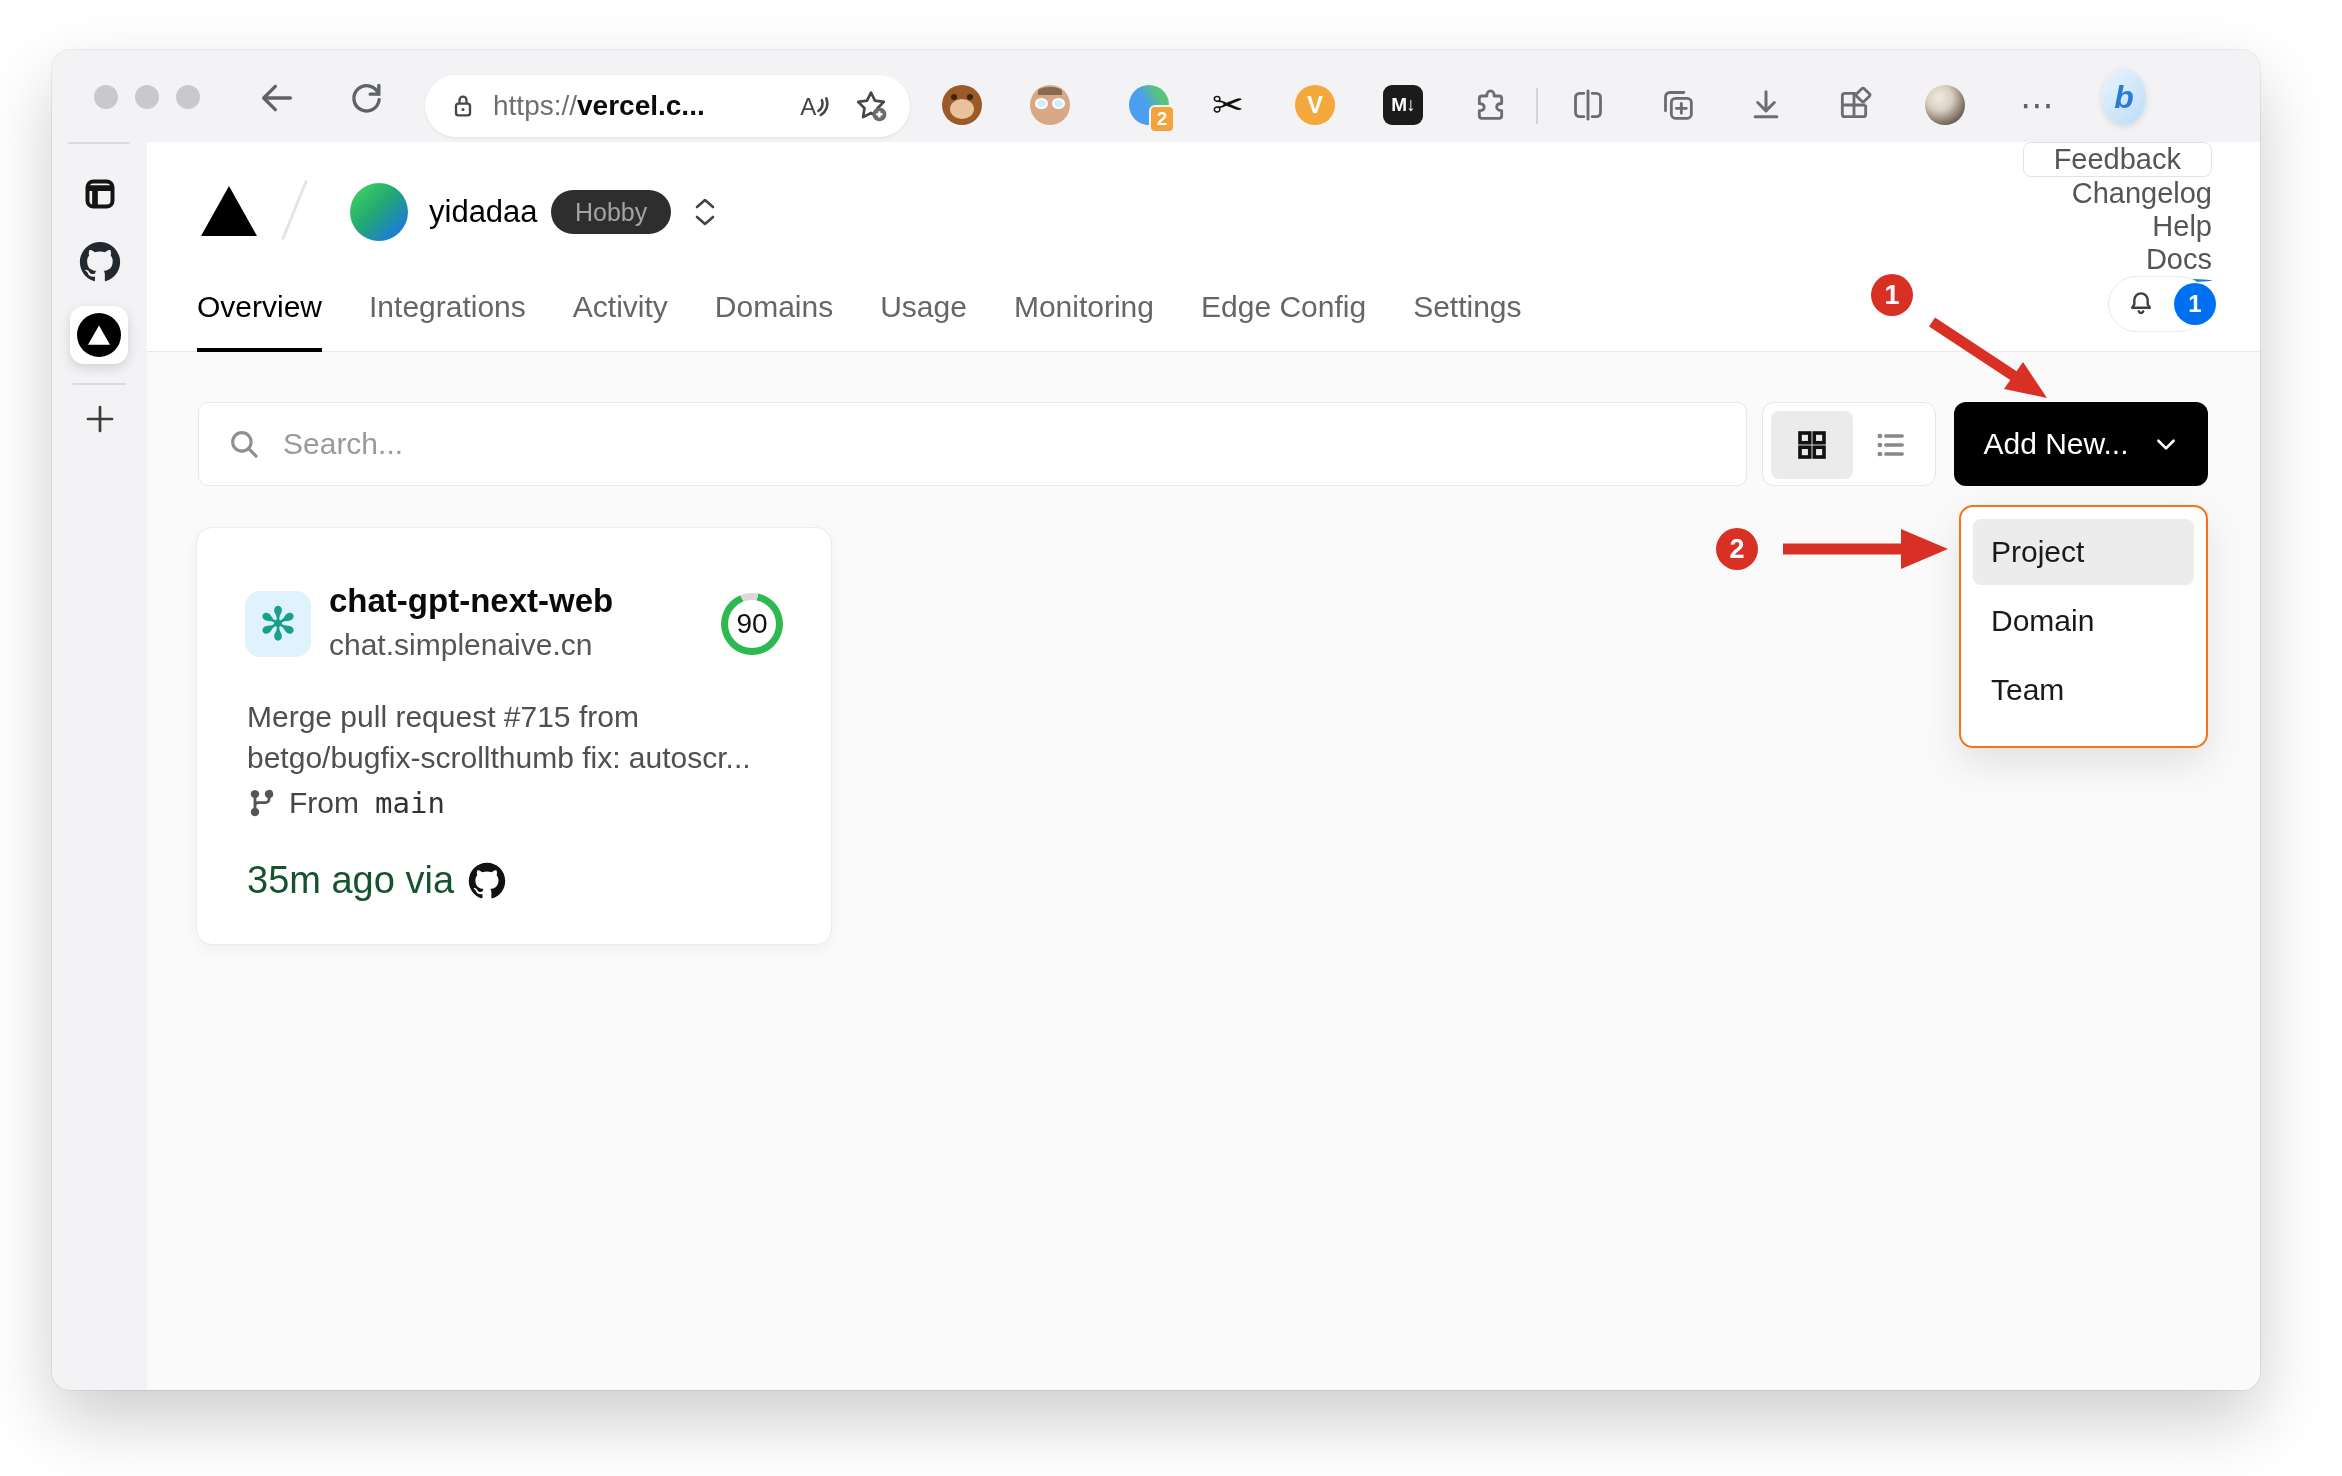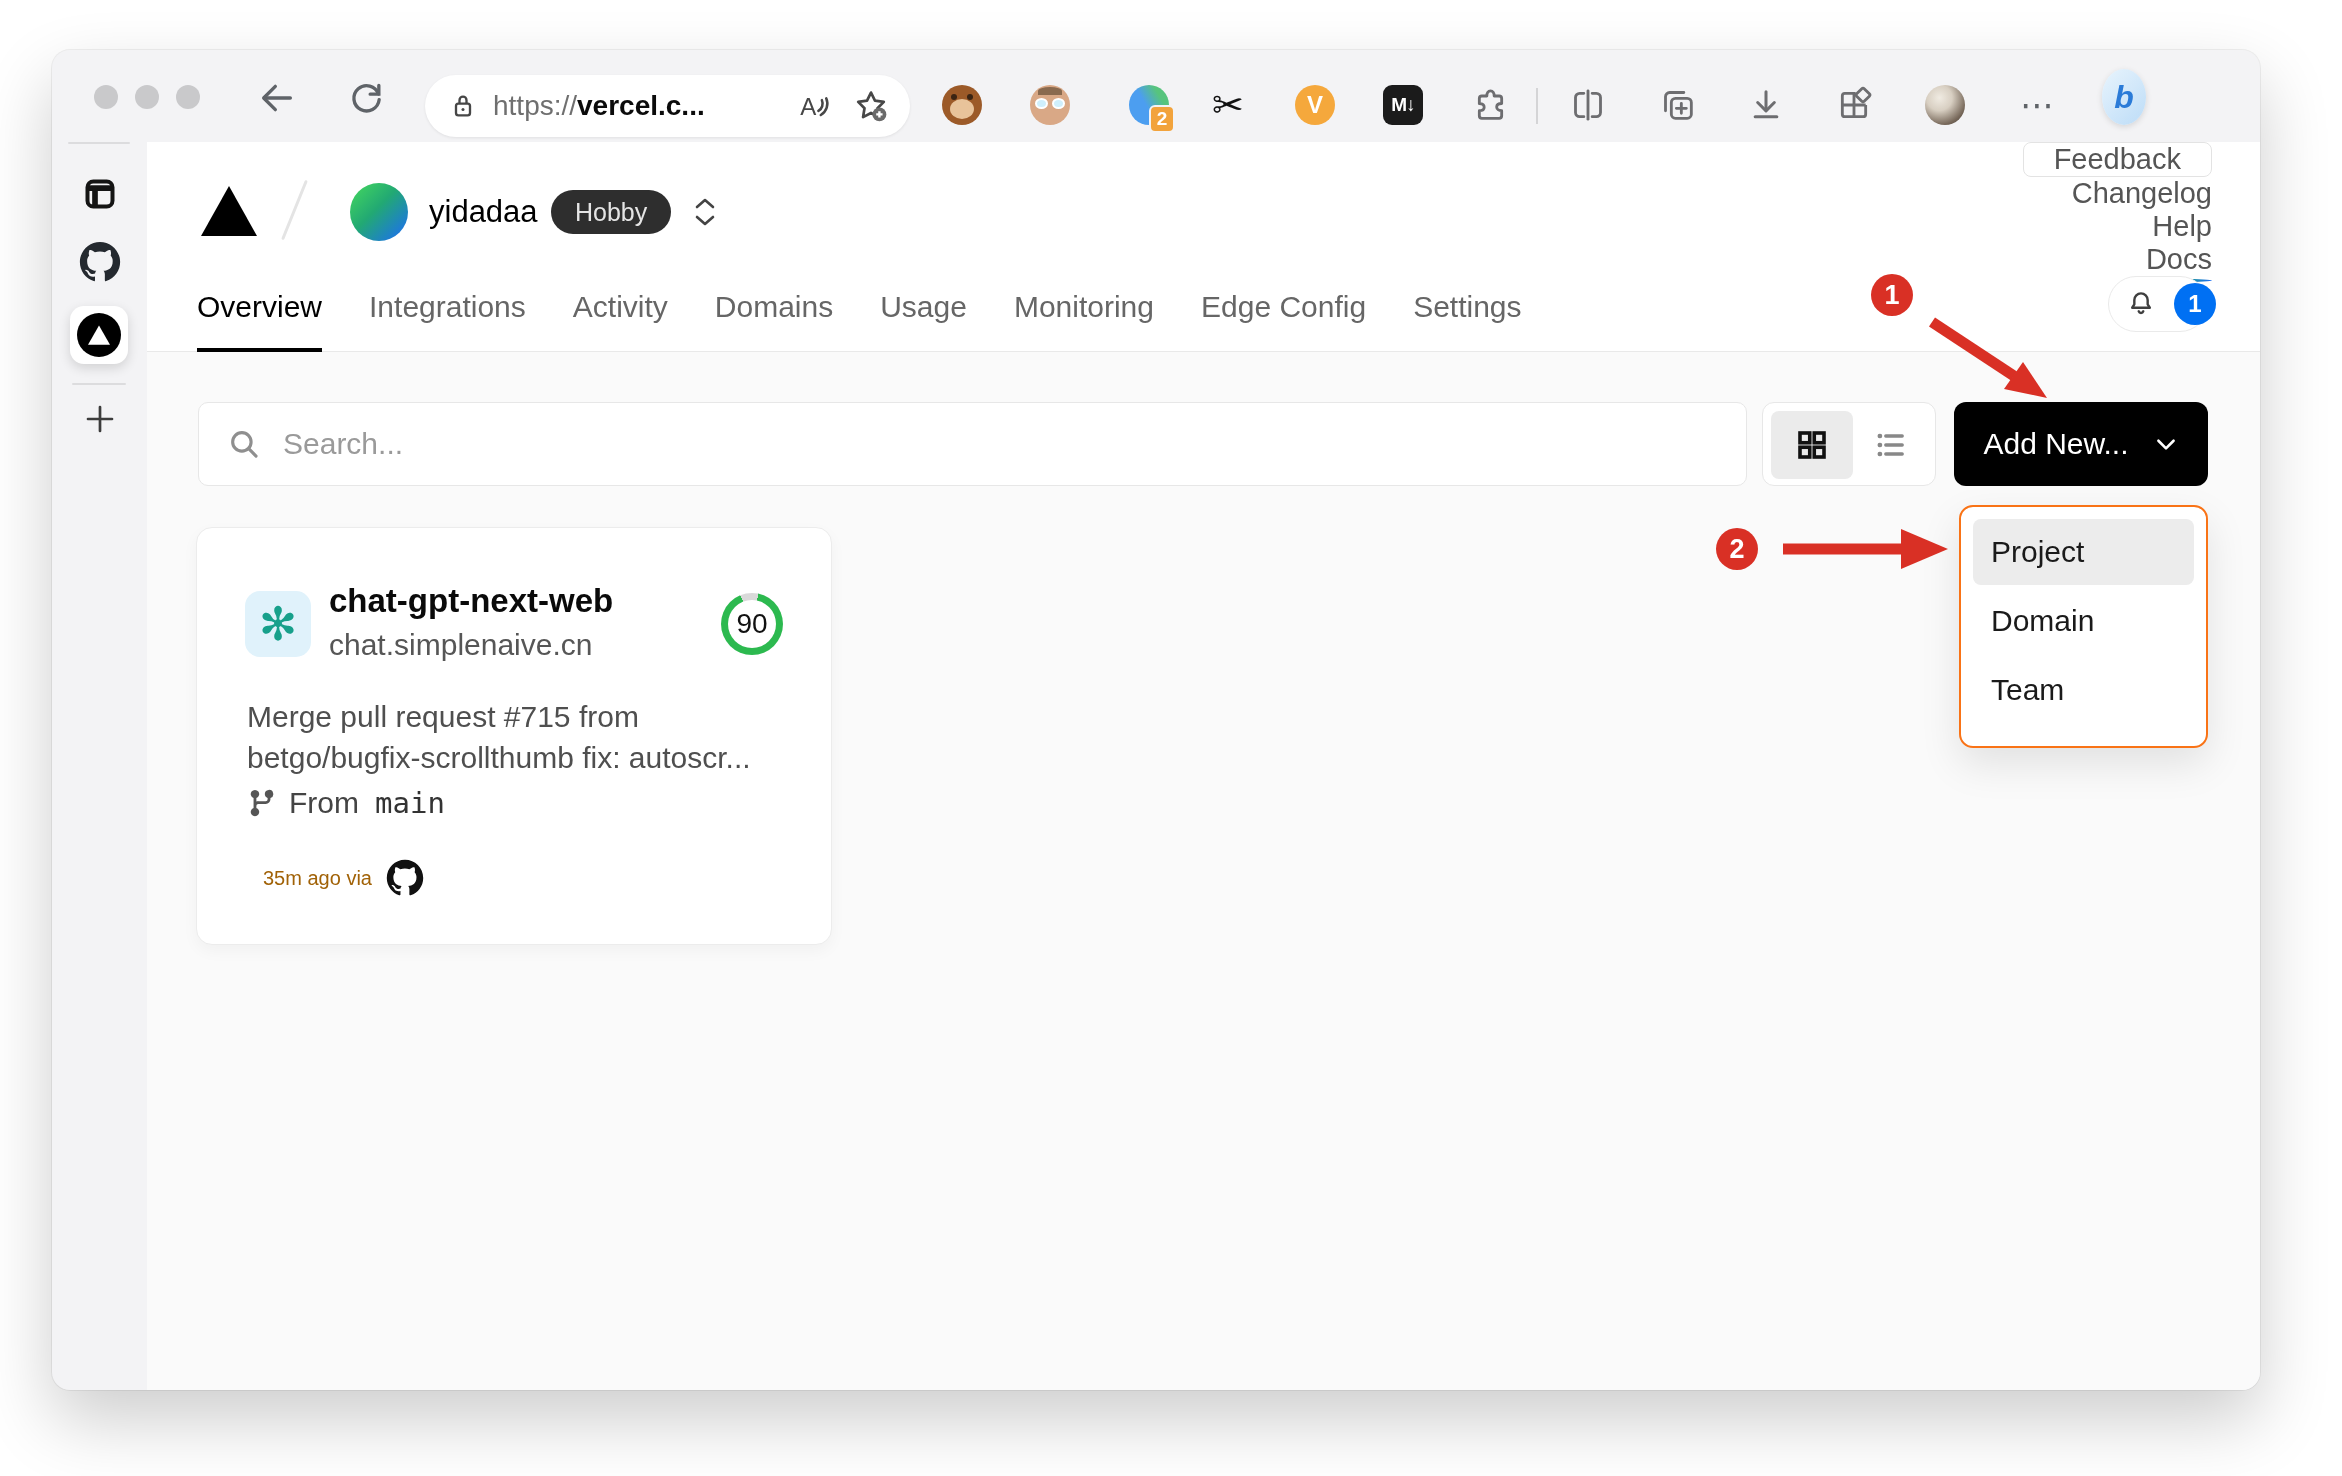--- a/index.html
+++ b/index.html
@@ -40,21 +40,21 @@
   
   .content { position:absolute; left:95px; top:92px; right:0; bottom:0; background:#fafafa; }
   .site-header { position:absolute; left:0; top:0; right:0; height:210px; background:#fff; border-bottom:1px solid #e9e9e9; }
 
   .v-triangle { position:absolute; left:54px; top:44px; width:0; height:0;
     border-left:28px solid transparent; border-right:28px solid transparent; border-bottom:50px solid #000; }
   .slash { position:absolute; left:146px; top:36px; width:3px; height:64px; background:#e4e4e4; transform:rotate(22deg); border-radius:2px; }
   .grad-avatar { border-radius:50%; background:linear-gradient(135deg,#3ecf62 10%,#22a973 45%,#1c6ff0 95%); }
   .team-name { position:absolute; left:282px; top:52px; font-size:31px; font-weight:500; color:#000; }
   .plan-pill { position:absolute; left:404px; top:48px; height:44px; padding:8px 24px; background:#2e2e2e;
-    border-radius:22px; color:#e5e5e5; font-size:25px; display:flex; align-items:center; }
+    border-radius:22px; color:#a3a3a3; font-size:25px; display:flex; align-items:center; }
   .switcher { position:absolute; left:540px; top:44px; width:36px; height:52px; display:flex; flex-direction:column; align-items:center; justify-content:center; gap:4px; }
 
   .hdr-right { position:absolute; right:48px; top:0; height:140px; display:flex; align-items:flex-end;flex-direction:column; }
   .feedback-btn { height:58px; padding:0 30px; border:1px solid #e3e3e3; border-radius:8px; background:#fff;
     color:#555; font-size:29px; display:flex; align-items:center; }
   .hdr-link { color:#555; font-size:29px; margin-left:44px; }
   .bell-wrap { position:relative; width:104px; height:56px; margin-left:40px; }
   .bell-pill { position:absolute; left:0; top:0; width:100px; height:56px; background:#fff; border:1px solid #eaeaea; border-radius:28px; display:flex; align-items:center; padding-left:16px; }
   .bell-badge { position:absolute; right:-4px; top:7px; width:42px; height:42px; border-radius:50%; background:#0070f3;
     color:#fff; font-size:24px; font-weight:600; display:flex; align-items:center; justify-content:center; }
@@ -96,21 +96,21 @@
   .proj-domain { position:absolute; left:132px; top:100px; font-size:30px; color:#565656; }
   .ring { position:absolute; left:524px; top:65px; width:62px; height:62px; border-radius:50%;
     background:conic-gradient(from -22deg, #d9d9d9 0deg 34deg, #2cb94f 34deg 360deg); }
   .ring-inner { position:absolute; left:7px; top:7px; right:7px; bottom:7px; border-radius:50%; background:#fff;
     display:flex; align-items:center; justify-content:center; font-size:28px; color:#111;text-align:center; }
   .commit { position:absolute; left:50px; top:168px; width:545px; font-size:30px; color:#4f4f4f; line-height:41px; }
   .branch-row { position:absolute; left:50px; top:258px; display:flex; align-items:center; gap:12px; }
   .branch-from { font-size:30px; color:#444; }
   .branch-name { font-size:29px; color:#333; font-family:"DejaVu Sans Mono","Liberation Mono",monospace; margin-left:4px; }
   .ago-row { position:absolute; left:50px; top:331px; display:flex; align-items:center; gap:14px; }
-  .ago-text { font-size:20px; color:#a16207;margin-left:16px; }
+  .ago-text { font-size:38px; color:#14532d; }
 
   
   .ann-circle { position:absolute; width:42px; height:42px; border-radius:50%; background:#d93025; color:#fff;
     font-size:27px; font-weight:700; display:flex; align-items:center; justify-content:center; z-index:50; }
   #ann-svg { position:absolute; left:0; top:0; width:2342px; height:1476px; pointer-events:none; z-index:49; }
 
   svg.ic { display:block; }
 </style>
 </head>
 <body>

